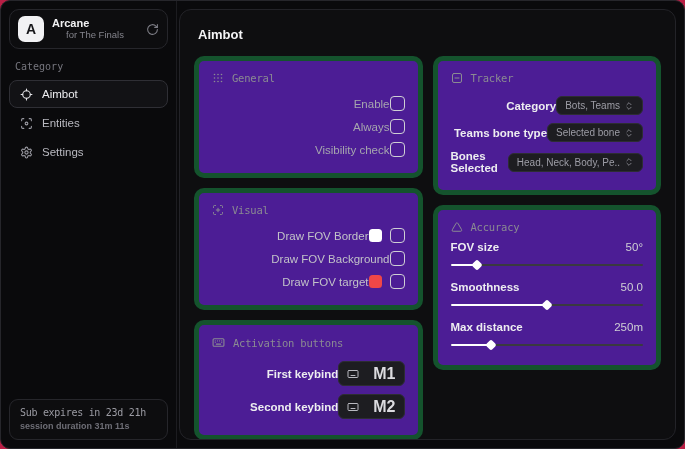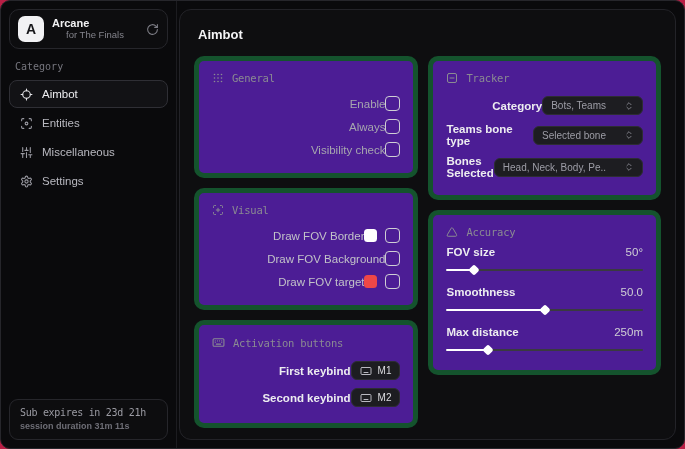--- a/index.html
+++ b/index.html
@@ -99,32 +99,32 @@
   .lbl { font-size:11.5px; color:#a6a6ae; }
   .lbl.mid { color:#c2c2c8; }
   .lbl.strong { color:#ededf0; font-weight:700; }
   .right-group { display:flex; align-items:center; gap:8px; }
   .checkbox {
     width:15px; height:15px; border-radius:4px;
     border:1.5px solid #cfcfd4; background:transparent;
   }
   .swatch { width:13px; height:13px; border-radius:3.5px; }
   .chip {
-    display:flex; align-items:center; gap:18px;
+    display:flex; align-items:center; gap:4px;
     background:#1d1d21; border:1px solid #2d2d33; border-radius:6px;
     padding:3px 8px;
   }
   .chip .chip-text { font-size:10px; color:#9d9da6; white-space:nowrap; }
   .chip .cicon { color:#84848c; display:flex; }
   .kbd-chip {
     display:flex; align-items:center; gap:6px;
     background:#1d1d21; border:1px solid #2d2d33; border-radius:6px;
     padding:2.5px 8px;
   }
-  .kbd-chip .kbd-text { font-size:10px; font-weight:400; color:#dcdce0; }
+  .kbd-chip .kbd-text { font-size:16px; font-weight:700; color:#dcdce0;margin-left:8px; }
   .kbd-chip .cicon { color:#b9b9c0; display:flex; }
   
   .acc-group { margin:2px 0 12px 0; }
   .acc-group:last-child { margin-bottom:4px; }
   .acc-top { display:flex; justify-content:space-between; align-items:center; margin-bottom:8px; }
   .acc-val { font-size:11.5px; color:#cfcfd4; }
   .slider { position:relative; height:8px; cursor:pointer; }
   .slider-track {
     position:absolute; left:0; right:0; top:3px; height:2px;
     background:#3a3a40; border-radius:2px;
@@ -178,28 +178,20 @@
         <span class="nicon">
           <svg width="13" height="13" viewBox="0 0 24 24" fill="none" stroke="currentColor" stroke-width="2" stroke-linecap="round" stroke-linejoin="round">
             <path d="M3 7V5a2 2 0 0 1 2-2h2"></path>
               <path d="M17 3h2a2 2 0 0 1 2 2v2"></path>
               <path d="M21 17v2a2 2 0 0 1-2 2h-2"></path>
               <path d="M7 21H5a2 2 0 0 1-2-2v-2"></path>
               <circle cx="12" cy="12" r="2.5"></circle>
           </svg>
         </span>
         <span>Entities</span>
-      </div>
-      <div class="nav-item">
-        <span class="nicon">
-          <svg width="13" height="13" viewBox="0 0 24 24" fill="none" stroke="currentColor" stroke-width="2" stroke-linecap="round">
-            <path d="M5 21v-7M5 10V3M12 21v-9M12 8V3M19 21v-5M19 12V3M2 14h6M9 8h6M16 16h6"></path>
-          </svg>
-        </span>
-        <span>Miscellaneous</span>
       </div>
       <div class="nav-item">
         <span class="nicon">
           <svg width="13" height="13" viewBox="0 0 24 24" fill="none" stroke="currentColor" stroke-width="2" stroke-linecap="round" stroke-linejoin="round">
             <path d="M12.22 2h-.44a2 2 0 0 0-2 2v.18a2 2 0 0 1-1 1.73l-.43.25a2 2 0 0 1-2 0l-.15-.08a2 2 0 0 0-2.73.73l-.22.38a2 2 0 0 0 .73 2.73l.15.1a2 2 0 0 1 1 1.72v.51a2 2 0 0 1-1 1.74l-.15.09a2 2 0 0 0-.73 2.73l.22.38a2 2 0 0 0 2.73.73l.15-.08a2 2 0 0 1 2 0l.43.25a2 2 0 0 1 1 1.73V20a2 2 0 0 0 2 2h.44a2 2 0 0 0 2-2v-.18a2 2 0 0 1 1-1.73l.43-.25a2 2 0 0 1 2 0l.15.08a2 2 0 0 0 2.73-.73l.22-.39a2 2 0 0 0-.73-2.73l-.15-.08a2 2 0 0 1-1-1.74v-.5a2 2 0 0 1 1-1.74l.15-.09a2 2 0 0 0 .73-2.73l-.22-.38a2 2 0 0 0-2.73-.73l-.15.08a2 2 0 0 1-2 0l-.43-.25a2 2 0 0 1-1-1.73V4a2 2 0 0 0-2-2z"></path>
               <circle cx="12" cy="12" r="3"></circle>
           </svg>
         </span>
         <span>Settings</span>
       </div>

